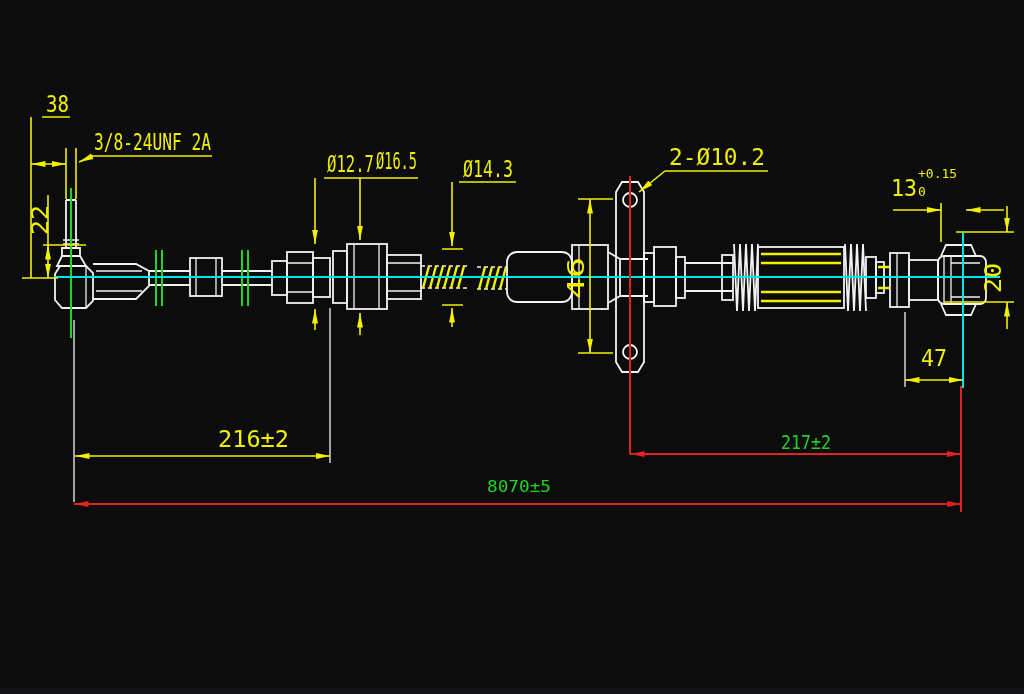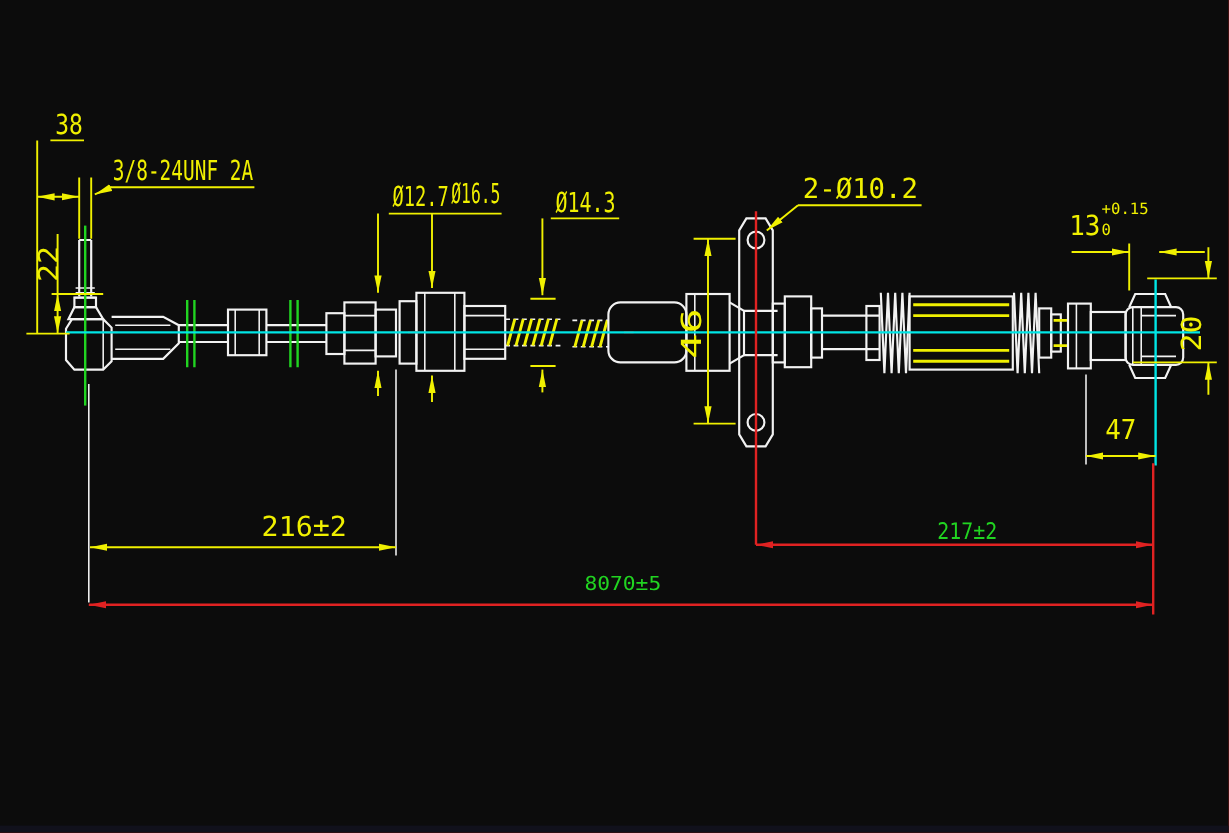--- a/index.html
+++ b/index.html
@@ -1,16 +1,16 @@
 <!DOCTYPE html>
 <html><head>
 <meta charset="utf-8">
 <style>
   html,body{margin:0;padding:0;background:#0c0c0c;}
-  .stage{width:1024px;height:694px;position:relative;overflow:hidden;background:#b91c1c;}
+  .stage{width:1024px;height:694px;position:relative;overflow:hidden;background:#bef264;}
   svg{display:block;}
   .w{stroke:#f2f2f2;fill:none;stroke-width:1.8;}
   .w1{stroke:#f2f2f2;fill:none;stroke-width:1.3;}
   .y{stroke:#f0f000;fill:none;stroke-width:1.6;}
   .y2{stroke:#f0f000;fill:none;stroke-width:2.4;}
   .g{stroke:#21d421;fill:none;stroke-width:2;}
   .r{stroke:#e02222;fill:none;stroke-width:2;}
   .c{stroke:#00e6e6;fill:none;stroke-width:2;}
   .yt{fill:#f0f000;font-family:"DejaVu Sans Mono","Liberation Mono",monospace;font-size:23px;}
   .yts{fill:#f0f000;font-family:"DejaVu Sans Mono","Liberation Mono",monospace;font-size:13px;}

